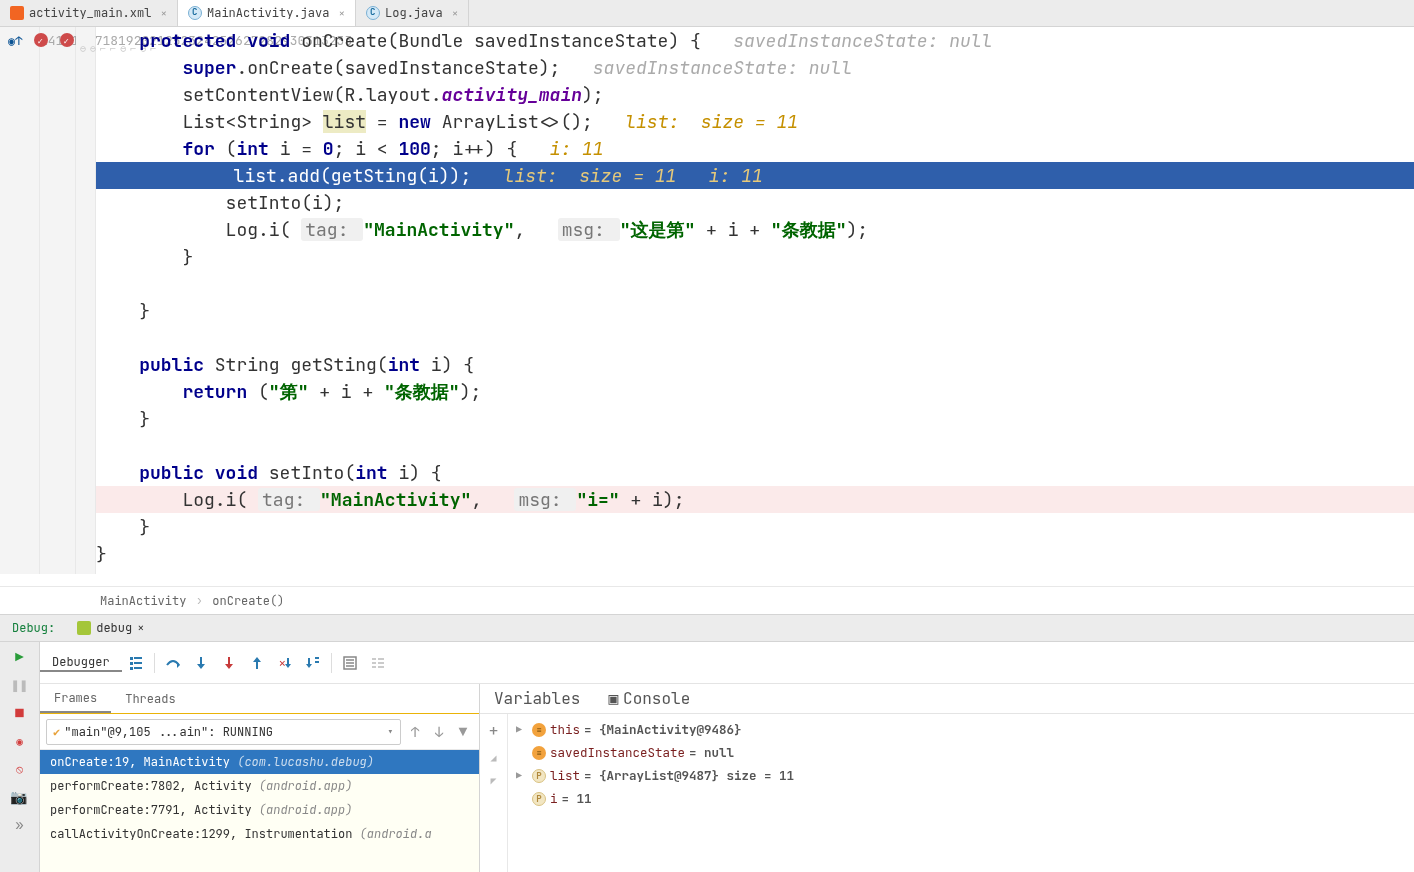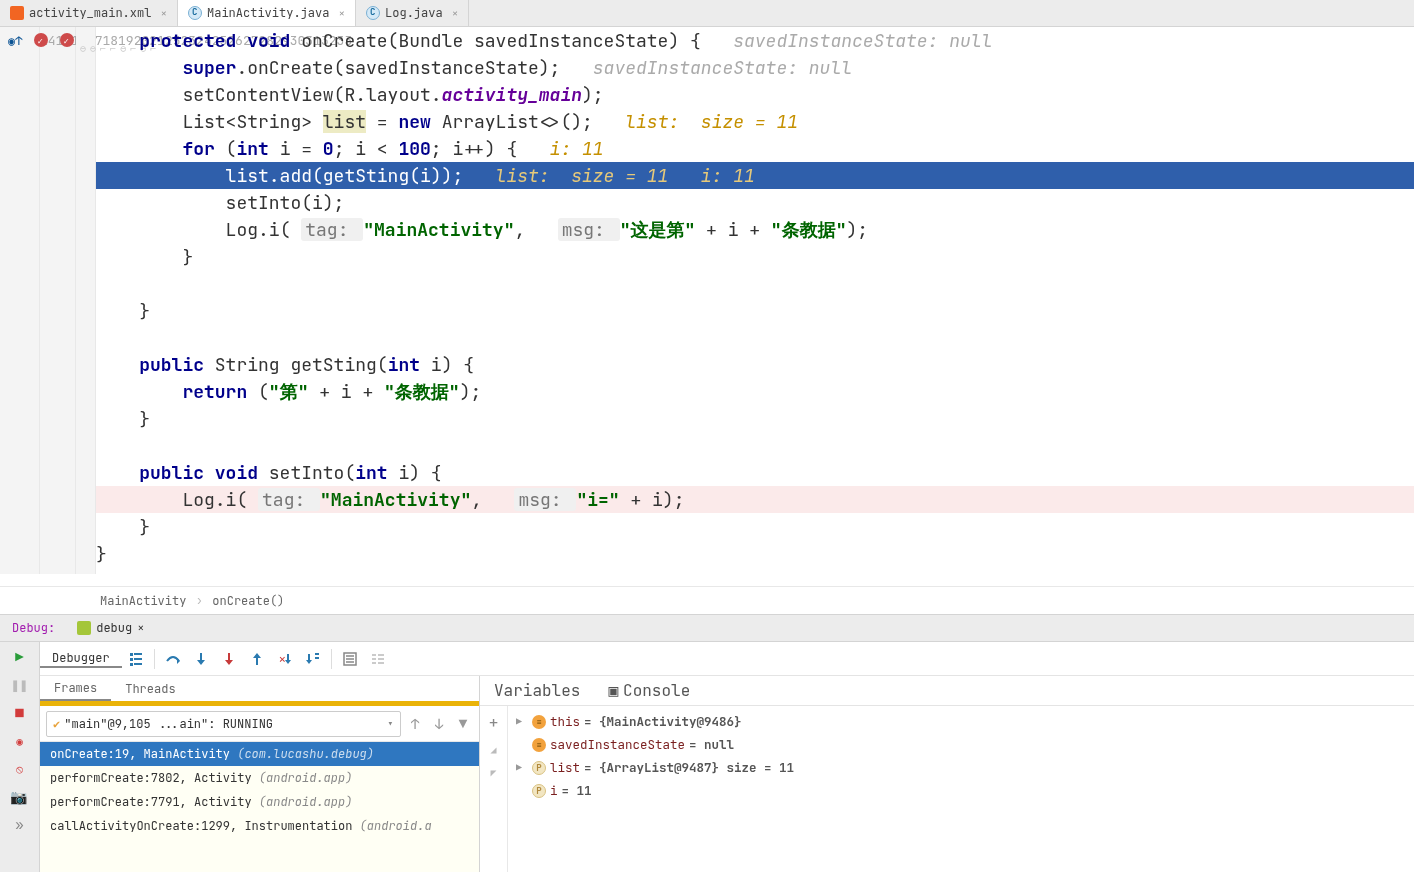--- a/index.html
+++ b/index.html
@@ -17,21 +17,21 @@
   
   
   .editor { flex:1; display:flex; overflow:hidden; background:#fff; }
   .gutter-col { background:#f4f4f4; border-right:1px solid #e8e8e8; display:flex; }
   .break-col { width:40px; }
   .ln-col { width:36px; text-align:right; padding-right:6px; color:#aaa; font-size:13px; }
   .fold-col { width:20px; position:relative; }
   .row { height:27px; line-height:27px; }
   .code-col { flex:1; position:relative; }
   .code-line { height:27px; line-height:27px; white-space:pre; padding-left:0; font-size:18px; }
-  .code-line.sel { background:#2f5fab; color:#fff; }
+  .code-line.sel { background:#2f5fab; color:#fff;padding-left:8px; }
   .code-line.bp { background:#fbeaea; }
   .bp-icon { width:14px; height:14px; border-radius:50%; background:#ce4a4a; display:inline-block; margin:6px 0 0 12px; position:relative; }
   .bp-icon.check::after { content:"✓"; color:#fff; font-size:9px; position:absolute; top:-5px; left:3px; }
   .fold-ic { color:#ccc; font-size:10px; display:inline-block; margin-top:8px; margin-left:4px; }
   
   
   .kw { color:#00008b; font-weight:bold; }
   .str { color:#006400; font-weight:bold; }
   .hint { color:#aaa; font-style:italic; }
   .hint-y { color:#c59000; font-style:italic; }
@@ -40,34 +40,34 @@
   .purple { color:#660099; font-style:italic; font-weight:bold; }
   .sel .str, .sel .kw, .sel .hint, .sel .hint-y, .sel .hl { color:#fff !important; background:transparent !important; }
   .sel .hint-y { color:#e6c97a !important; }
   
   
   .crumbs { height:28px; line-height:28px; padding-left:100px; font-family:"Segoe UI",Arial,sans-serif; font-size:12px; color:#666; border-top:1px solid #e8e8e8;margin-top:12px; }
   .crumbs .sep { margin:0 6px; color:#bbb; }
   
   
   .debug-hdr { height:28px; display:flex; align-items:center; background:#ececec; border-top:1px solid #d4d4d4; border-bottom:1px solid #d4d4d4; font-family:"Segoe UI",Arial,sans-serif; font-size:12px; }
-  .debug-hdr .lbl { padding:0 12px; color:#a21caf; }
+  .debug-hdr .lbl { padding:0 12px; color:#15803d; }
   .debug-hdr .tab2 { display:flex; align-items:center; gap:5px; padding:4px 10px; height:100%; }
   .android-ic { width:14px; height:14px; display:inline-block; background:#a4c639; border-radius:2px; }
   
   
   .debug-body { flex:0 0 230px; display:flex; background:#fff; border-top:none; }
   .debug-left { width:40px; background:#ececec; border-right:1px solid #d4d4d4; display:flex; flex-direction:column; align-items:center; padding-top:6px; gap:10px; }
   .btn-ic { width:18px; height:18px; display:flex; align-items:center; justify-content:center; cursor:pointer; font-size:14px; }
   .debug-right { flex:1; display:flex; flex-direction:column; }
-  .dbg-toolbar { height:34px; display:flex; align-items:center; border-bottom:1px solid #e4e4e4; font-family:"Segoe UI",Arial,sans-serif; font-size:12px; }
+  .dbg-toolbar { height:42px; display:flex; align-items:center; border-bottom:1px solid #e4e4e4; font-family:"Segoe UI",Arial,sans-serif; font-size:12px; }
   .dbg-toolbar .item { padding:0 12px; cursor:pointer; }
   .dbg-toolbar .tico { width:20px; height:20px; display:flex; align-items:center; justify-content:center; margin:0 4px; cursor:pointer; color:#2a7ab0; }
   .dbg-toolbar .tico svg { width:16px; height:16px; }
-  .dbg-tabs { height:30px; display:flex; align-items:center; border-bottom:5px solid #eab308; font-family:"Segoe UI",Arial,sans-serif; font-size:12px; }
+  .dbg-tabs { height:30px; display:flex; align-items:center; border-bottom:1px solid #eab308; font-family:"Segoe UI",Arial,sans-serif; font-size:12px; }
   .dbg-tabs .t { padding:0 14px; height:100%; display:flex; align-items:center; cursor:pointer; color:#666; }
   .dbg-tabs .t.fr { border-bottom:2px solid #888; }
   
   .dbg-content { flex:1; display:flex; }
   .frames-panel { width:440px; border-right:1px solid #d4d4d4; display:flex; flex-direction:column; }
   .frames-bar { height:36px; display:flex; align-items:center; padding:0 6px; gap:4px; border-bottom:1px solid #e8e8e8; }
   .thread-sel { flex:1; height:26px; border:1px solid #ccc; border-radius:2px; display:flex; align-items:center; padding:0 6px; font-size:12px; font-family:"Segoe UI",Arial,sans-serif; background:#fff; }
   .thread-sel .chk { color:#e8a33d; margin-right:4px; }
   .fbtn { width:20px; color:#999; text-align:center; cursor:pointer; }
   .frames-list { flex:1; overflow:auto; background:#fffff4; font-size:12px; font-family:"Segoe UI",Arial,sans-serif; }

